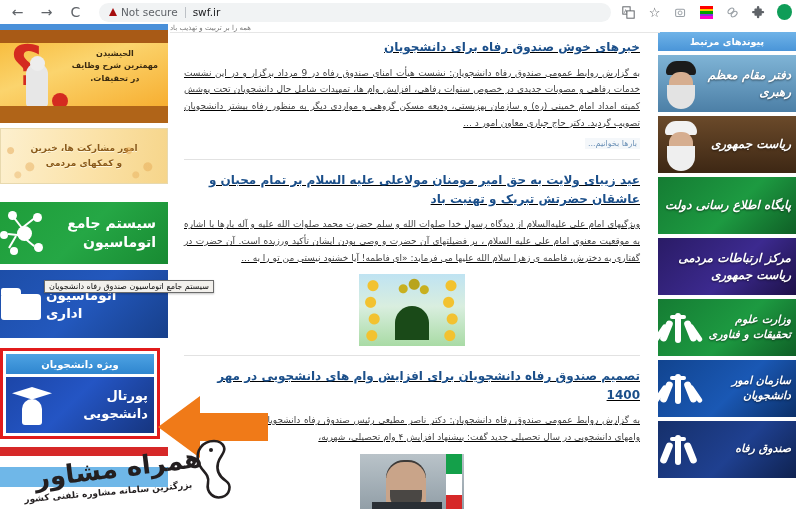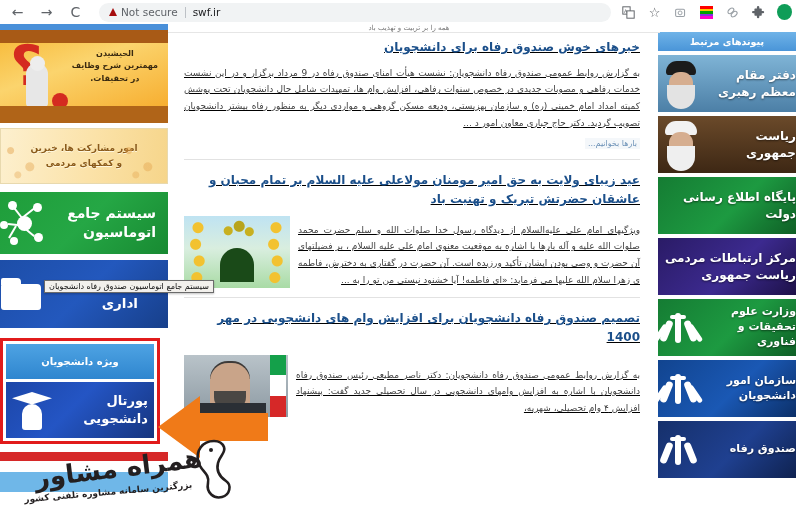--- a/index.html
+++ b/index.html
@@ -75,24 +75,24 @@
     position: absolute;
     top: 24px; left: 0; right: 0; bottom: 0;
     background: #fff;
     overflow: hidden;
   }
   .page-inner { display: flex; height: 100%; }
 
   
   .top-strip {
     position: absolute;
-    top: 0; left: 158px; right: 140px;
+    top: 0; left: 170px; right: 140px;
     height: 9px;
     overflow: hidden;
-    text-align: center;
+    text-align: left;
     color: #777; font-size: 7px;
     direction: rtl;
     border-bottom: 1px solid #e6e6e6;
   }
 
   
   .left-col {
     width: 172px;
     flex-shrink: 0;
     position: relative;
@@ -165,21 +165,21 @@
     position:absolute; top:0; bottom:0; width:48px;
     background: radial-gradient(circle at 20% 40%, rgba(226,160,72,.45) 0 3px, transparent 4px),
                 radial-gradient(circle at 60% 70%, rgba(226,160,72,.4) 0 4px, transparent 5px),
                 radial-gradient(circle at 35% 85%, rgba(226,160,72,.35) 0 3px, transparent 4px);
   }
   .bc-orn.l { left:0; } .bc-orn.r { right:0; }
 
   
   .bnr-green {
     height: 62px;
-    margin-top: 8px;
+    margin-top: 18px;
     background: linear-gradient(135deg,#1f9d3a 0%, #25a745 50%, #188a32 100%);
     display:flex; align-items:center; justify-content:flex-start;
     padding-right: 8px;
   }
   .bg-text {
     color:#ffffff; font-size:14px; font-weight:bold; line-height:1.35;
     text-align:right; margin-right:4px; flex:1;
   }
   .node-icon { position:relative; width:48px; height:48px; flex-shrink:0; }
   .node-icon i {
@@ -209,21 +209,21 @@
   .folder-icon .tab {
     position:absolute; top:3px; left:1px; width:20px; height:7px;
     background:#fff; border-radius:2px 4px 0 0;
   }
   .folder-icon .body {
     position:absolute; top:9px; left:1px; width:40px; height:26px;
     background:#fff; border-radius:2px 4px 3px 3px;
   }
   .bb-text {
     color:#fff; font-size:13.5px; font-weight:bold; line-height:1.35;
-    text-align:right; flex:1; margin-right:22px;
+    text-align:left; flex:1; margin-right:22px;
   }
 
   
   .tooltip {
     position:absolute;
     top:256px; left:44px;
     background:#f2f0ec;
     border:1px solid #6b6b6b;
     color:#111; font-size:8px;
     padding:1px 4px;
@@ -235,21 +235,21 @@
   
   .portal-box {
     margin-top: 10px;
     width: 160px;
     border: 3px solid #e11b1b;
     background:#fff;
     padding: 3px;
     position: relative;
   }
   .portal-header {
-    height: 35px;
+    height: 20px;
     background: linear-gradient(180deg,#4ea3e3 0%, #2f86cf 100%);
     color:#fff; font-size:10px; font-weight:bold;
     display:flex; align-items:center; justify-content:center;
     direction:rtl;
   }
   .portal-body {
     height: 56px; margin-top:3px;
     background: linear-gradient(135deg,#1c46a8 0%, #2455c4 45%, #16357f 100%);
     display:flex; align-items:center; padding-right:6px;
   }
@@ -282,21 +282,21 @@
     padding: 14px 14px 0 12px;
     direction: rtl;
     overflow: hidden;
     position: relative;
   }
   .article { margin-bottom: 6px; text-decoration: underline; }
   .art-title {
     color:#1b4f8a; font-size:12px; font-weight:bold;
     line-height:1.55; text-align:right; margin-bottom:8px;
   }
-  .art-body { display:flex; gap:8px; align-items:flex-end; }
+  .art-body { display:flex; gap:8px; align-items:center;flex-direction:column; }
   .art-text {
     flex:1; color:#3d3d3d; font-size:9px; line-height:1.85;
     text-align:justify;
   }
   .thumb { flex-shrink:0; }
   .thumb-news {
     width:96px; height:96px;
     background: linear-gradient(135deg,#11305f 0%, #16407c 60%, #0d2449 100%);
     position:relative; overflow:hidden;
   }
@@ -402,22 +402,23 @@
   .rb {
     width: 138px; height: 57px;
     margin-bottom: 4px;
     position: relative;
     overflow: hidden;
     display:flex; align-items:center;
     cursor: pointer;
   }
   .rb-label {
     color:#fff; font-size:11px; font-weight:bold; line-height:1.35;
-    text-align:right; flex:1;
+    text-align:right; padding-right:5px; flex:1;
     text-shadow: 0 1px 2px rgba(0,0,0,.5);
+    font-style: italic;
   }
   .rb-photo {
     width:46px; height:57px; flex-shrink:0; position:relative; overflow:hidden;
   }
   .rb-leader { background: linear-gradient(180deg,#7fb4d6 0%,#4c7fa6 100%); }
   .rb-leader .turban { position:absolute; top:6px; left:8px; width:30px; height:14px; background:#1b1b1b; border-radius:14px 14px 4px 4px;}
   .rb-leader .fc { position:absolute; top:17px; left:11px; width:24px; height:25px; background:#d6ae90; border-radius:11px;}
   .rb-leader .bd { position:absolute; top:30px; left:9px; width:28px; height:24px; background:#e3e3e3; border-radius:0 0 14px 14px;}
   .rb-pres { background: linear-gradient(180deg,#6b4a2a 0%,#3d2714 100%); }
   .rb-pres .turban { position:absolute; top:5px; left:7px; width:32px; height:14px; background:#f2f2f2; border-radius:14px 14px 4px 4px;}

